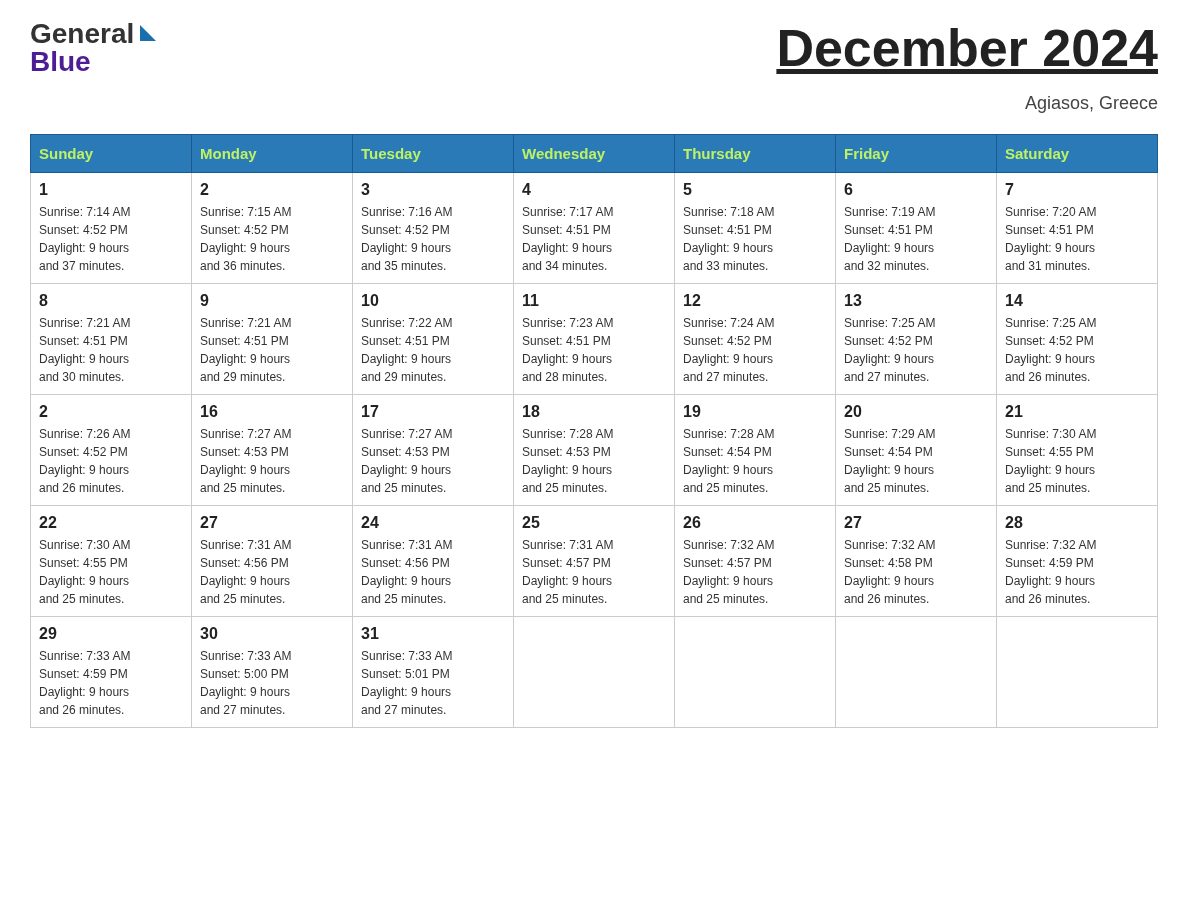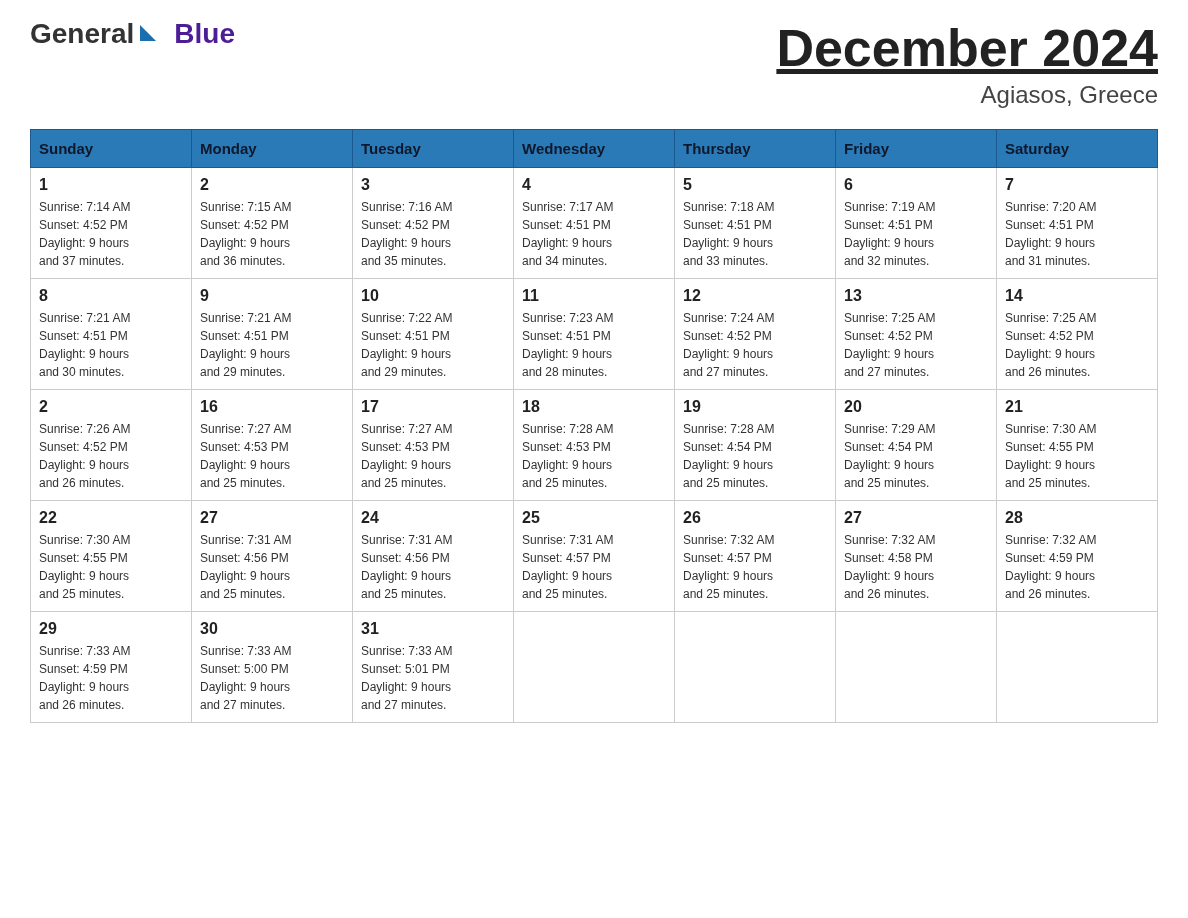--- a/index.html
+++ b/index.html
@@ -11,23 +11,22 @@
       min-height: 918px;
     }
     .header {
       display: flex;
       justify-content: space-between;
       align-items: flex-start;
       margin-bottom: 20px;
     }
     .logo {
       display: flex;
-      flex-direction: row;
+      flex-direction: column;
       align-items: flex-start;
-      gap: 18px;
     }
     .logo-text-general {
       font-size: 28px;
       font-weight: bold;
       color: #333;
       line-height: 1;
     }
     .logo-text-blue {
       font-size: 28px;
       font-weight: bold;
@@ -42,32 +41,32 @@
       text-align: right;
     }
     .month-title {
       font-size: 52px;
       font-weight: bold;
       color: #222;
       line-height: 1.1;
       text-decoration: underline;
     }
     .location {
-      font-size: 24px;
+      font-size: 18px;
       color: #444;
-      margin-top: 4px;
+      margin-top: 16px;
     }
     .calendar-table {
       width: 100%;
       border-collapse: collapse;
       border: 1px solid #aaa;
     }
     .calendar-table th {
       background-color: #2a7ab8;
-      color: #0f172a;
+      color: #bef264;
       font-size: 15px;
       font-weight: bold;
       padding: 10px 8px;
       text-align: left;
       border: 1px solid #1a5a90;
     }
     .calendar-table td {
       vertical-align: top;
       padding: 8px 8px;
       border: 1px solid #ccc;

